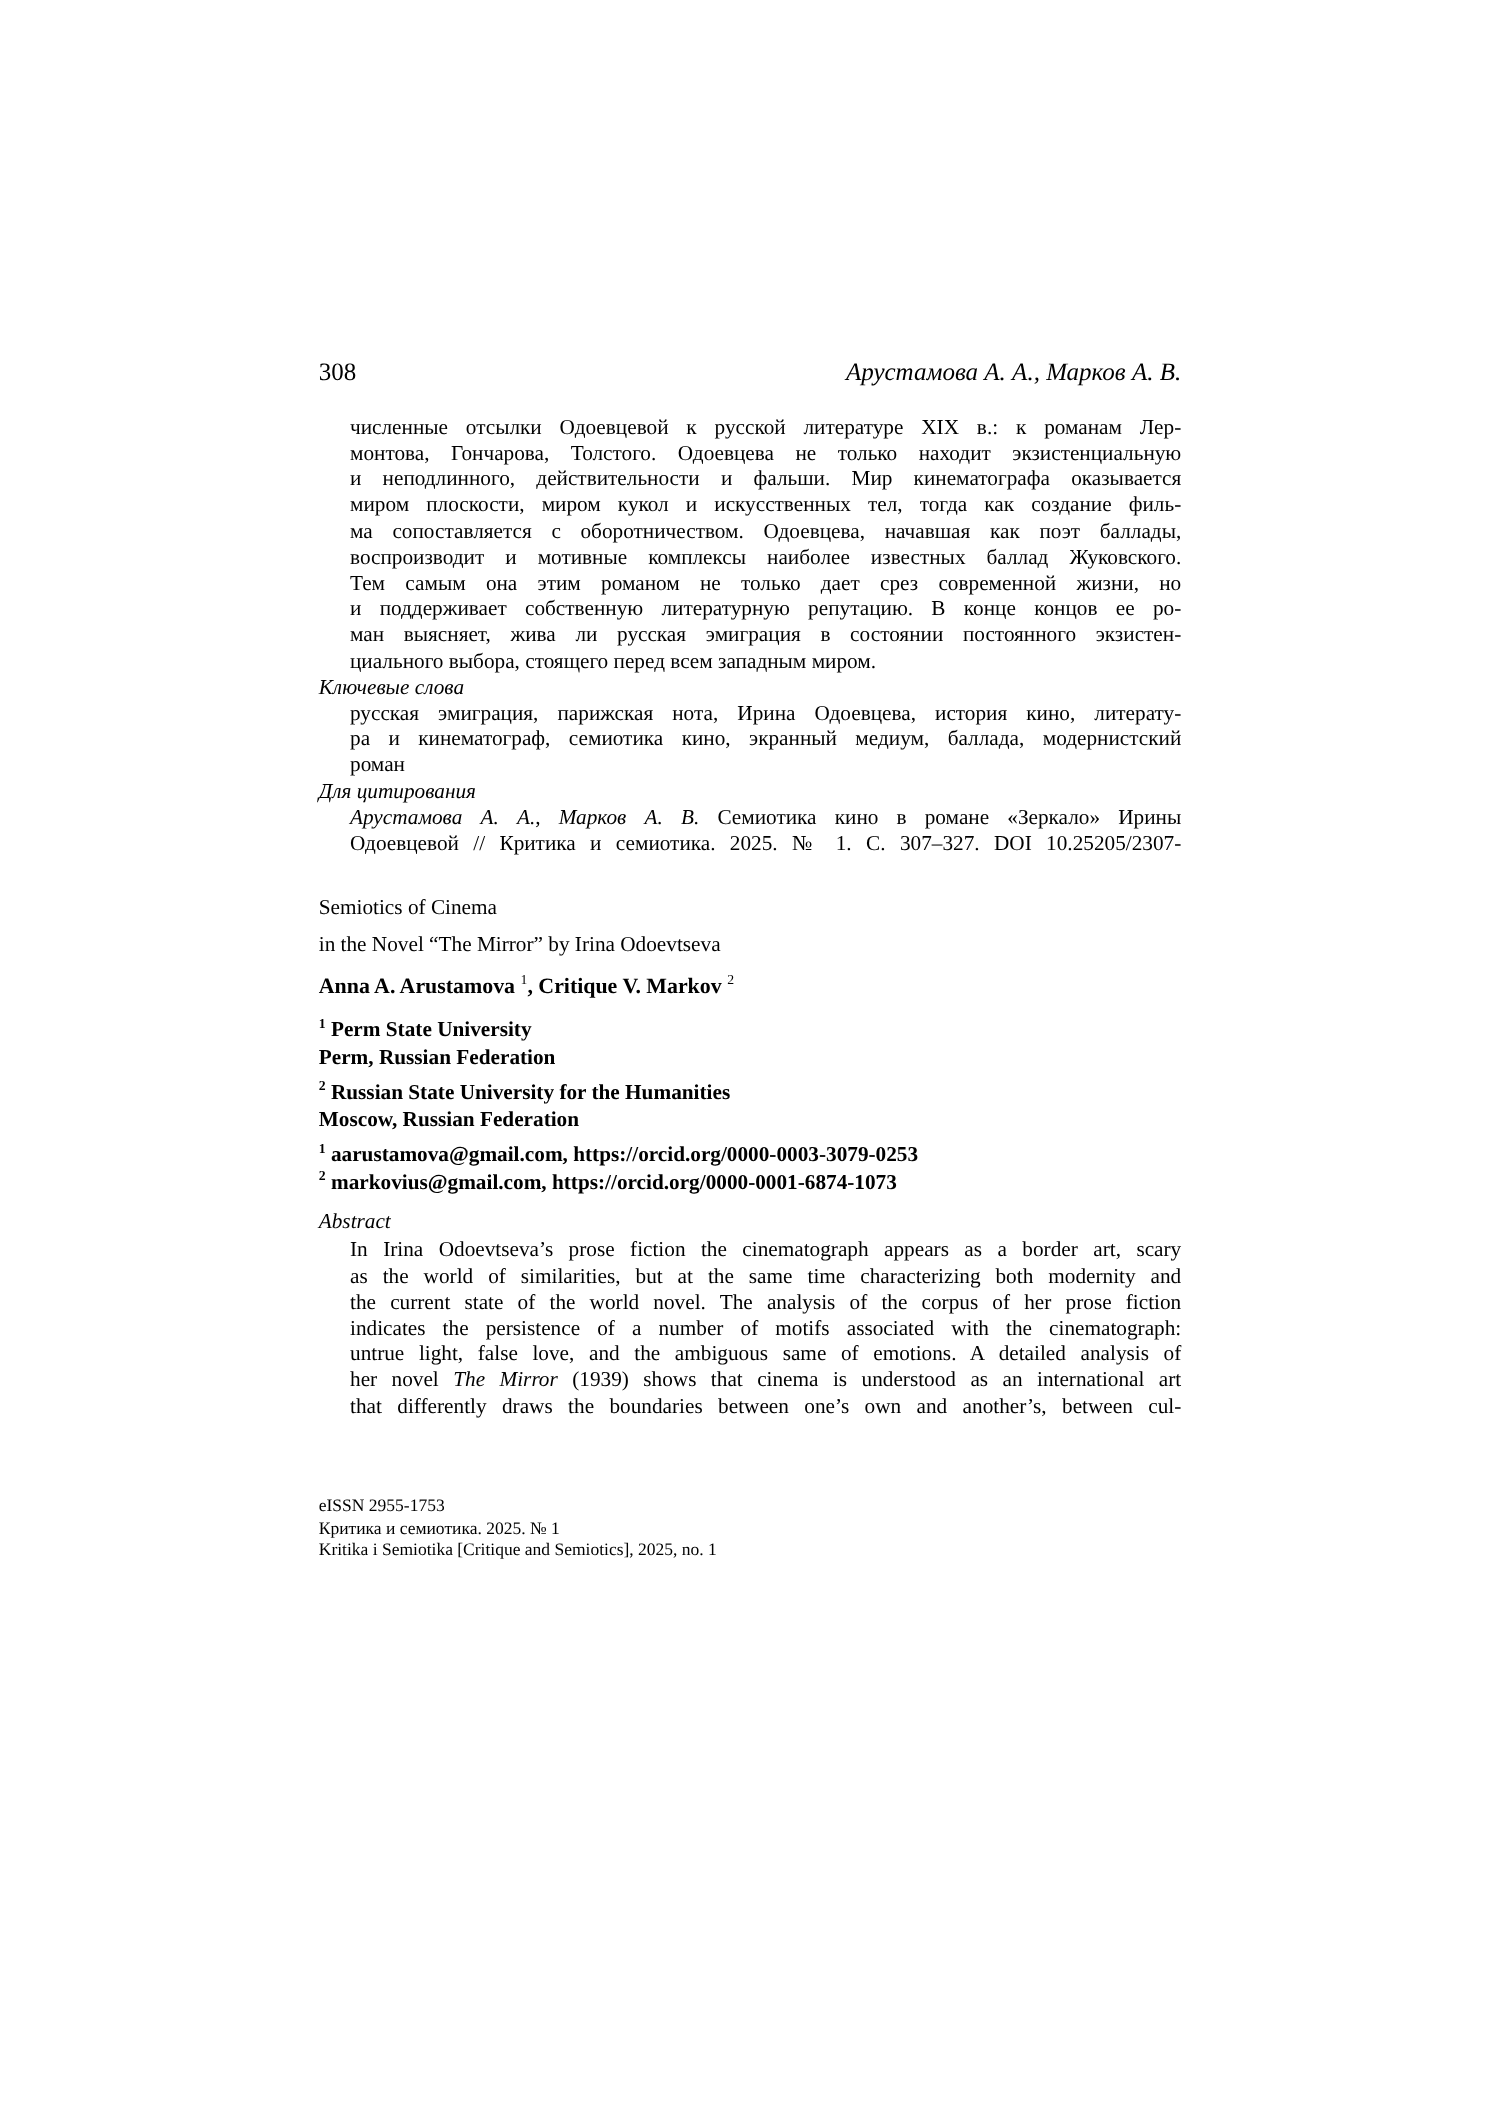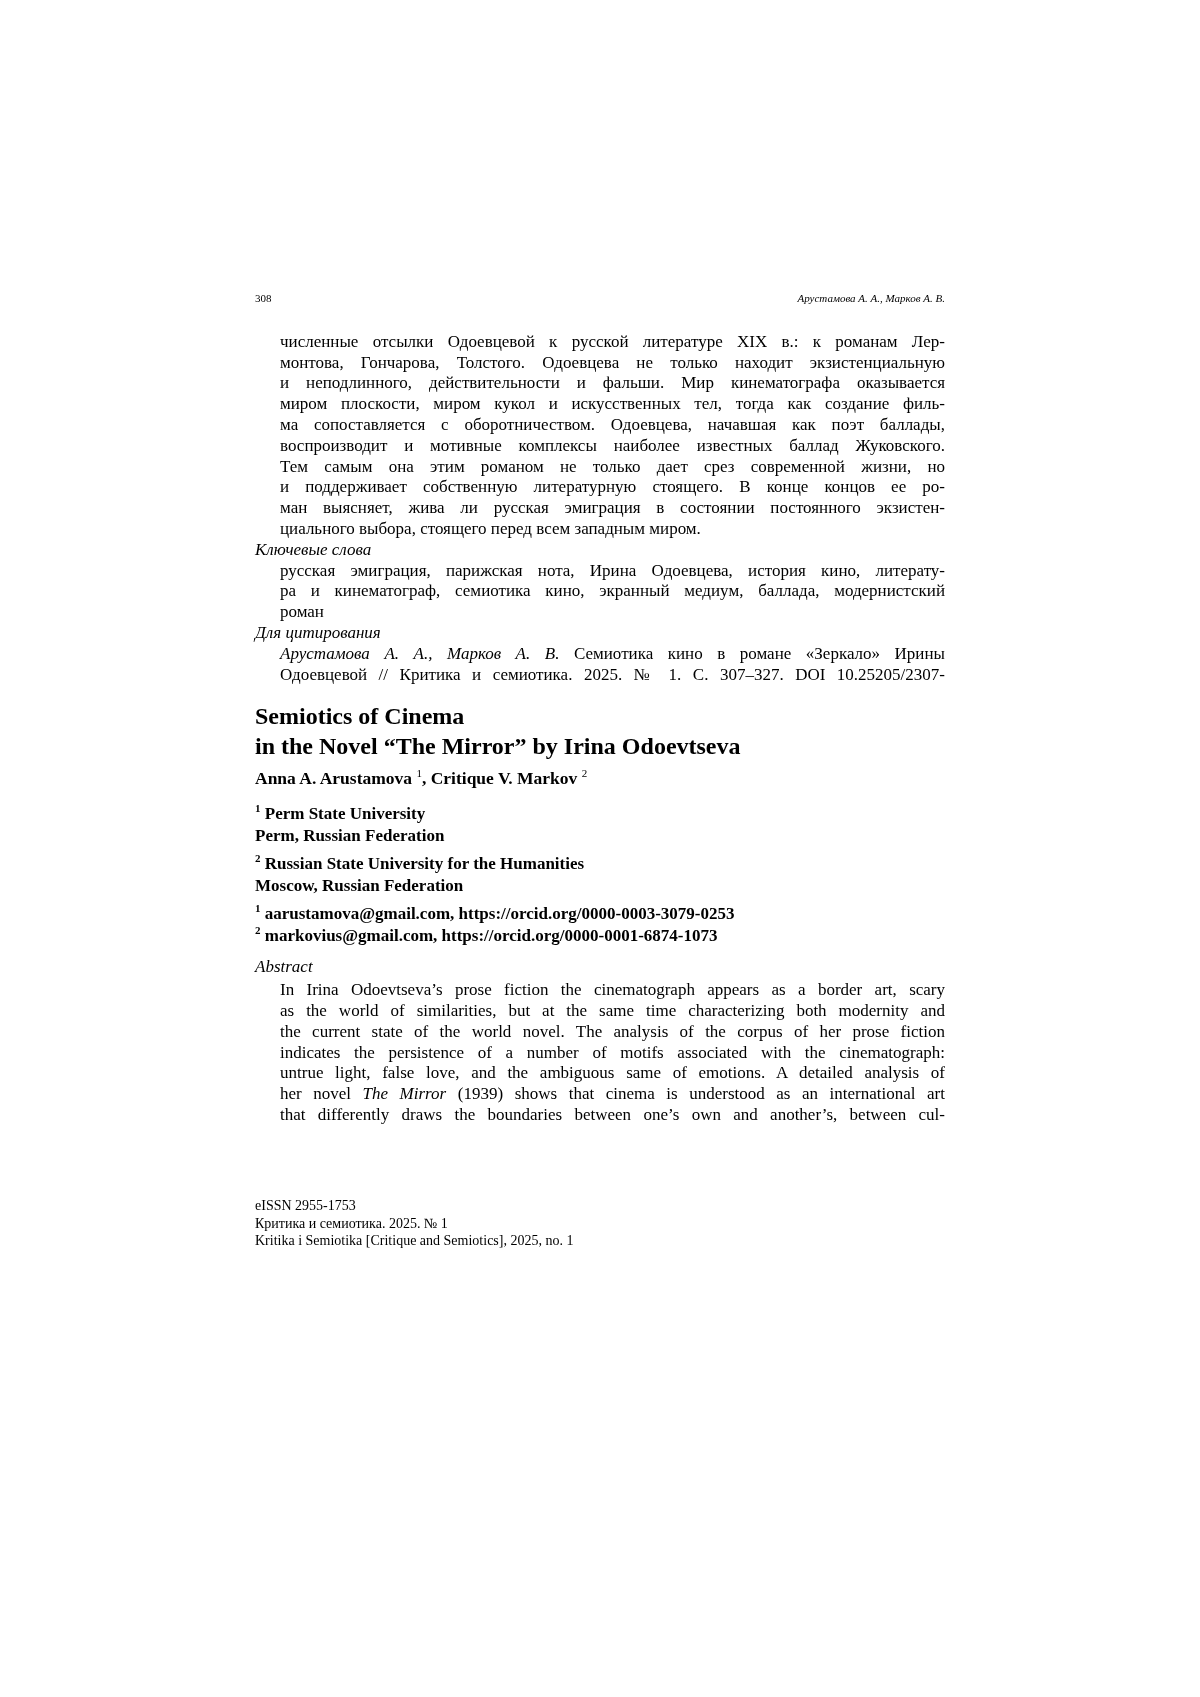--- a/index.html
+++ b/index.html
@@ -19,35 +19,35 @@
     left: 255px;
     top: 288px;
     width: 690px;
     font-size: 17px;
     line-height: 20.8px;
   }
   .running-head-row {
     display: flex;
     justify-content: space-between;
     align-items: flex-end;
-    font-size: 11px;
+    font-size: 20px;
   }
   .italic { font-style: italic; }
   
   .jline { text-align: justify; text-align-last: justify; }
   .jline.jlast { text-align-last: left; }
   .jline .italic { font-style: italic; }
   .indent { padding-left: 25px; }
   .annotation { margin-top: 23px; }
   .label { font-style: italic; }
   .title {
-    font-size: 24px;
+    font-size: 17px;
     line-height: 30px;
-    font-weight: bold;
-    margin-top: 16px;
+    font-weight: normal;
+    margin-top: 26px;
   }
   .authors {
     margin-top: 6px;
     font-size: 17.5px;
     line-height: 22px;
     font-weight: bold;
   }
   sup { font-size: 11px; line-height: 0; }
   .authors sup { font-weight: normal; }
   .affiliations { margin-top: 14px; }
@@ -76,21 +76,21 @@
     </div>
 
     <div class="indent annotation">
         <div class="jline"><span>численные отсылки Одоевцевой к русской литературе XIX в.: к романам Лер-</span></div>
         <div class="jline"><span>монтова, Гончарова, Толстого. Одоевцева не только находит экзистенциальную</span></div>
         <div class="jline"><span>и неподлинного, действительности и фальши. Мир кинематографа оказывается</span></div>
         <div class="jline"><span>миром плоскости, миром кукол и искусственных тел, тогда как создание филь-</span></div>
         <div class="jline"><span>ма сопоставляется с оборотничеством. Одоевцева, начавшая как поэт баллады,</span></div>
         <div class="jline"><span>воспроизводит и мотивные комплексы наиболее известных баллад Жуковского.</span></div>
         <div class="jline"><span>Тем самым она этим романом не только дает срез современной жизни, но</span></div>
-        <div class="jline"><span>и поддерживает собственную литературную стоящего. В конце концов ее ро-</span></div>
+        <div class="jline"><span>и поддерживает собственную литературную репутацию. В конце концов ее ро-</span></div>
         <div class="jline"><span>ман выясняет, жива ли русская эмиграция в состоянии постоянного экзистен-</span></div>
         <div class="jline jlast"><span>циального выбора, стоящего перед всем западным миром.</span></div>
       </div>
 
     <div class="label">Ключевые слова</div>
 
     <div class="indent">
         <div class="jline"><span>русская эмиграция, парижская нота, Ирина Одоевцева, история кино, литерату-</span></div>
         <div class="jline"><span>ра и кинематограф, семиотика кино, экранный медиум, баллада, модернистский</span></div>
         <div class="jline jlast"><span>роман</span></div>

